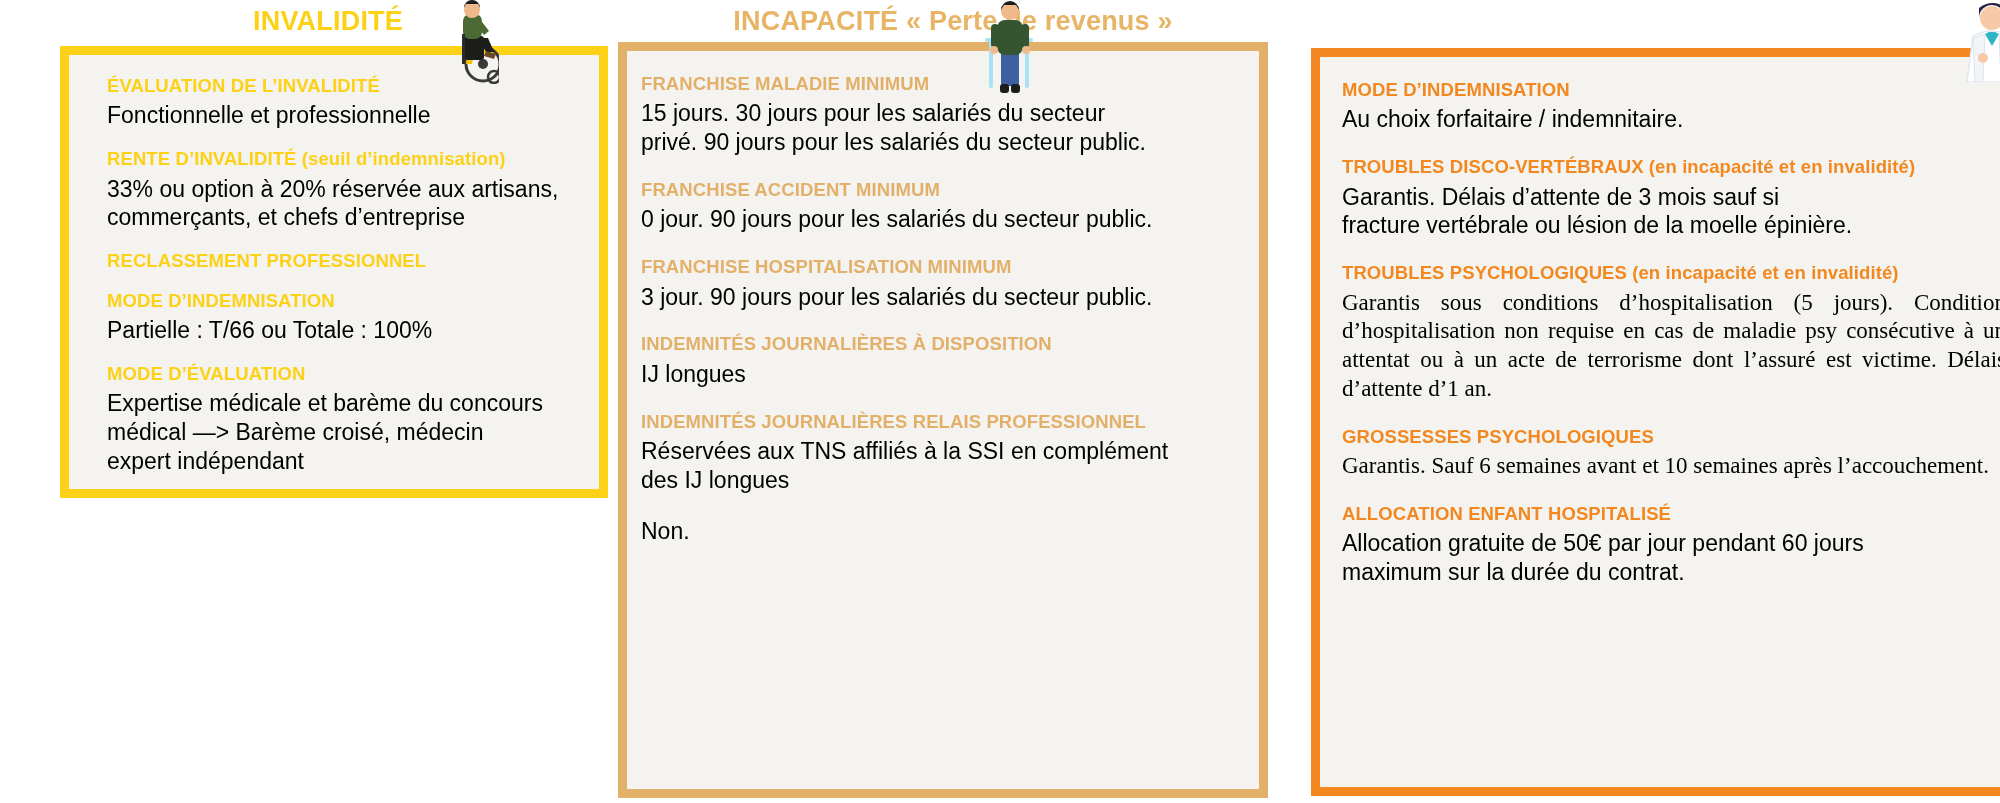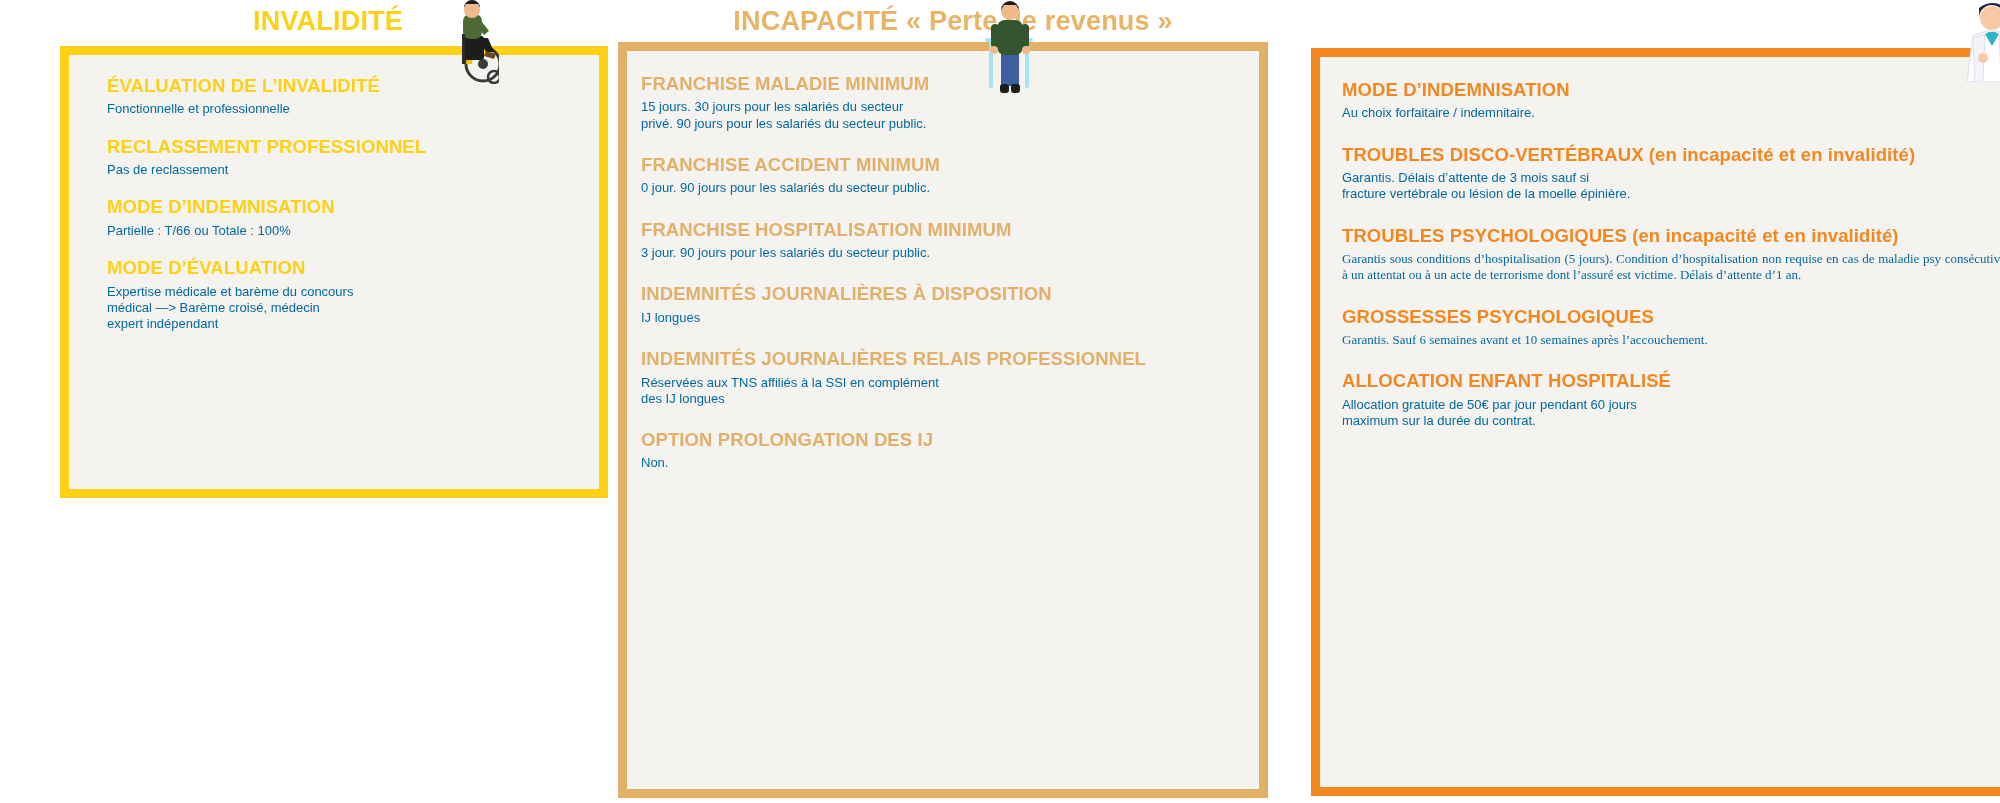--- a/index.html
+++ b/index.html
@@ -58,23 +58,23 @@
   .entry{ margin:0 0 17px 0; }
   .entry:last-child{ margin-bottom:0; }
   .e-head{
     font-weight:bold;
     font-size:18.5px;
     line-height:1.16;
     margin:0 0 5px 0;
     letter-spacing:.1px;
   }
   .e-body{
-    font-size:13px;
+    font-size:23px;
     line-height:1.25;
-    color:#0369a1;
+    color:#000000;
     margin:0;
     white-space:pre-line;
   }
 
   
   #card-invalidite .e-head{ color:#FCD116; }
   #card-incapacite .e-head{ color:#E3B06A; }
   #card-garanties  .e-head{ color:#F2881F; }
 
   #card-invalidite .entry{ margin-bottom:18px; }
@@ -100,24 +100,28 @@
   <div class="col-title" id="title-incapacite">INCAPACITÉ « Perte de revenus »</div>
 
   <div class="card" id="card-invalidite">
     <div class="card-inner">
 
       <div class="entry">
         <div class="e-head">ÉVALUATION DE L’INVALIDITÉ</div>
         <div class="e-body">Fonctionnelle et professionnelle</div>
       </div>
 
+      <div class="entry">
+        <div class="e-head">RENTE D’INVALIDITÉ (seuil d’indemnisation)</div>
+        <div class="e-body">33% ou option à 20% réservée aux artisans,
+commerçants, et chefs d’entreprise</div>
+      </div>
 
       <div class="entry">
         <div class="e-head">RECLASSEMENT PROFESSIONNEL</div>
-        <div class="e-body">Pas de reclassement</div>
       </div>
 
       <div class="entry">
         <div class="e-head">MODE D’INDEMNISATION</div>
         <div class="e-body">Partielle : T/66 ou Totale : 100%</div>
       </div>
 
       <div class="entry">
         <div class="e-head">MODE D’ÉVALUATION</div>
         <div class="e-body">Expertise médicale et barème du concours
@@ -153,21 +157,20 @@
       </div>
 
       <div class="entry">
         <div class="e-head">INDEMNITÉS JOURNALIÈRES RELAIS PROFESSIONNEL</div>
         <div class="e-body">Réservées aux TNS affiliés à la SSI en complément
 des IJ longues</div>
       </div>
 
 
       <div class="entry">
-        <div class="e-head">OPTION PROLONGATION DES IJ</div>
         <div class="e-body">Non.</div>
       </div>
 
     </div>
   </div>
 
   <div class="card" id="card-garanties">
     <div class="card-inner">
 
       <div class="entry">

